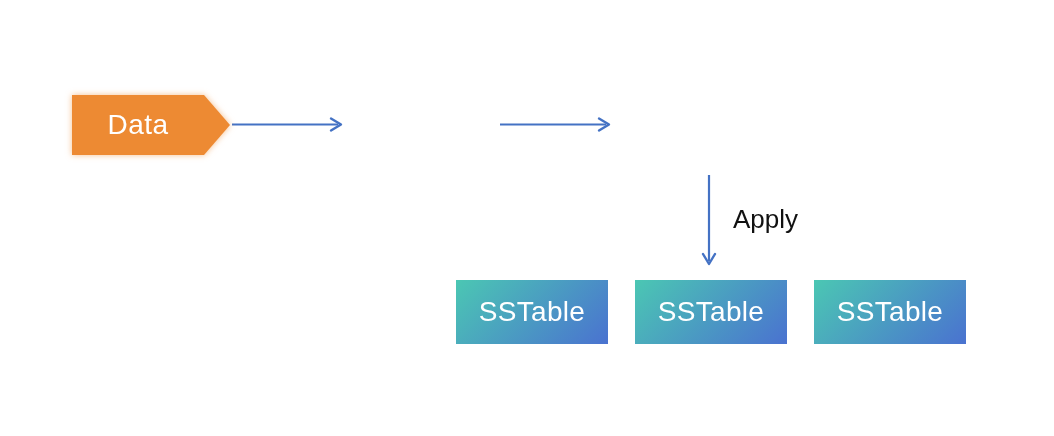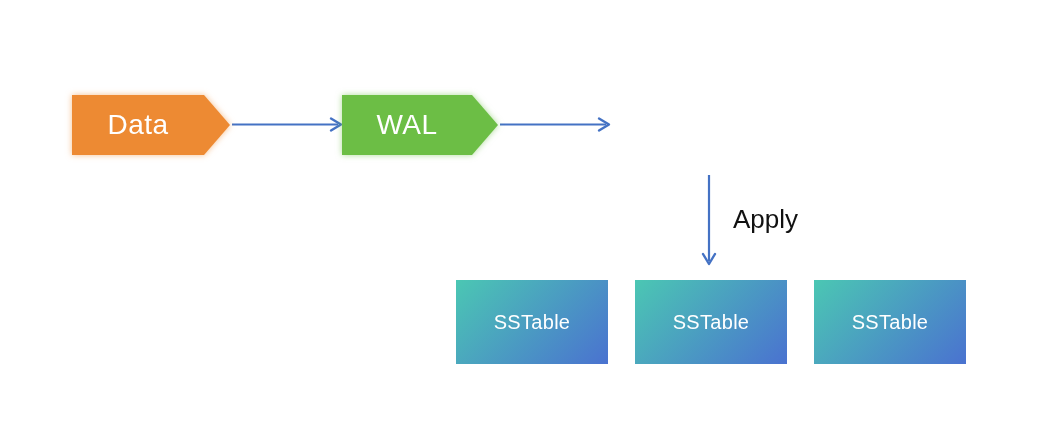--- a/index.html
+++ b/index.html
@@ -54,27 +54,27 @@
   }
   .label-persist { left: 246px; top: 87px; width: 80px;  text-align: center; }
   .label-apply   { left: 505px; top: 87px; width: 80px;  text-align: center; }
   .label-flush   { left: 733px; top: 204px; }
 
   
   .sstable {
     position: absolute;
     top: 280px;
     width: 152px;
-    height: 84px;
+    height: 64px;
     background: linear-gradient(135deg, #4bc7b3 0%, #4a72d0 100%);
     display: flex;
     align-items: center;
     justify-content: center;
     color: #ffffff;
-    font-size: 20px;
+    font-size: 28px;
     letter-spacing: 0.3px;
   }
   .sstable-1 { left: 456px; }
   .sstable-2 { left: 635px; }
   .sstable-3 { left: 814px; }
 
   .arrow-line { stroke: #4472c4; stroke-width: 2.2; fill: none; }
   .arrow-head { stroke: #4472c4; stroke-width: 2.4; fill: none; stroke-linecap: round; stroke-linejoin: round; }
 </style>
 </head>
@@ -96,25 +96,20 @@
       <path class="arrow-head" d="M 703,254 L 709,264 L 715,254"></path>
     </g>
   </svg>
 
   <div class="pent-wrap wrap-data">
     <div class="pent pent-data">
       <span class="node-label">Data</span>
     </div>
   </div>
 
-  <div class="pent-wrap wrap-wal">
-    <div class="pent pent-wal">
-      <span class="node-label">WAL</span>
-    </div>
-  </div>
 
 
   <div class="edge-label label-flush">Apply</div>
 
   <div class="sstable sstable-1">SSTable</div>
   <div class="sstable sstable-2">SSTable</div>
   <div class="sstable sstable-3">SSTable</div>
 
 </div>
 

